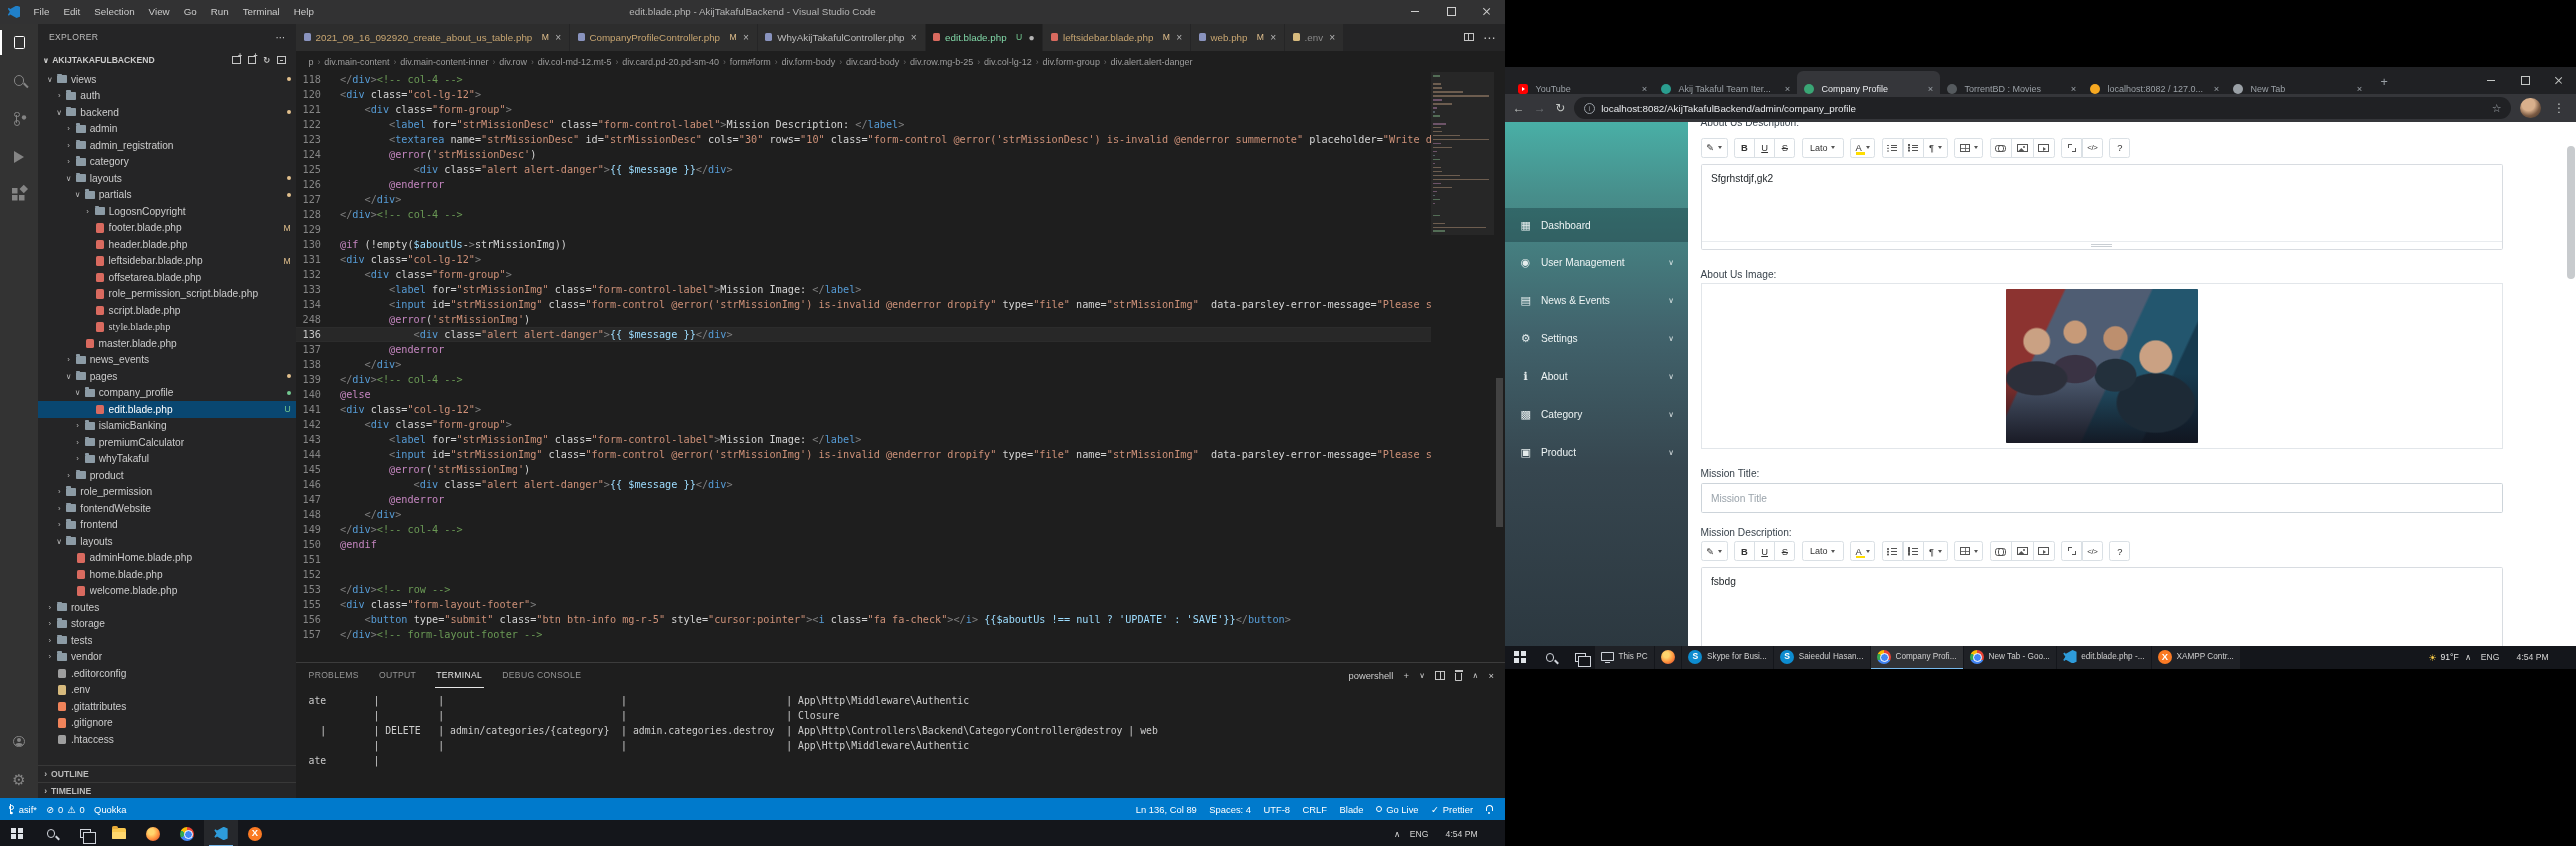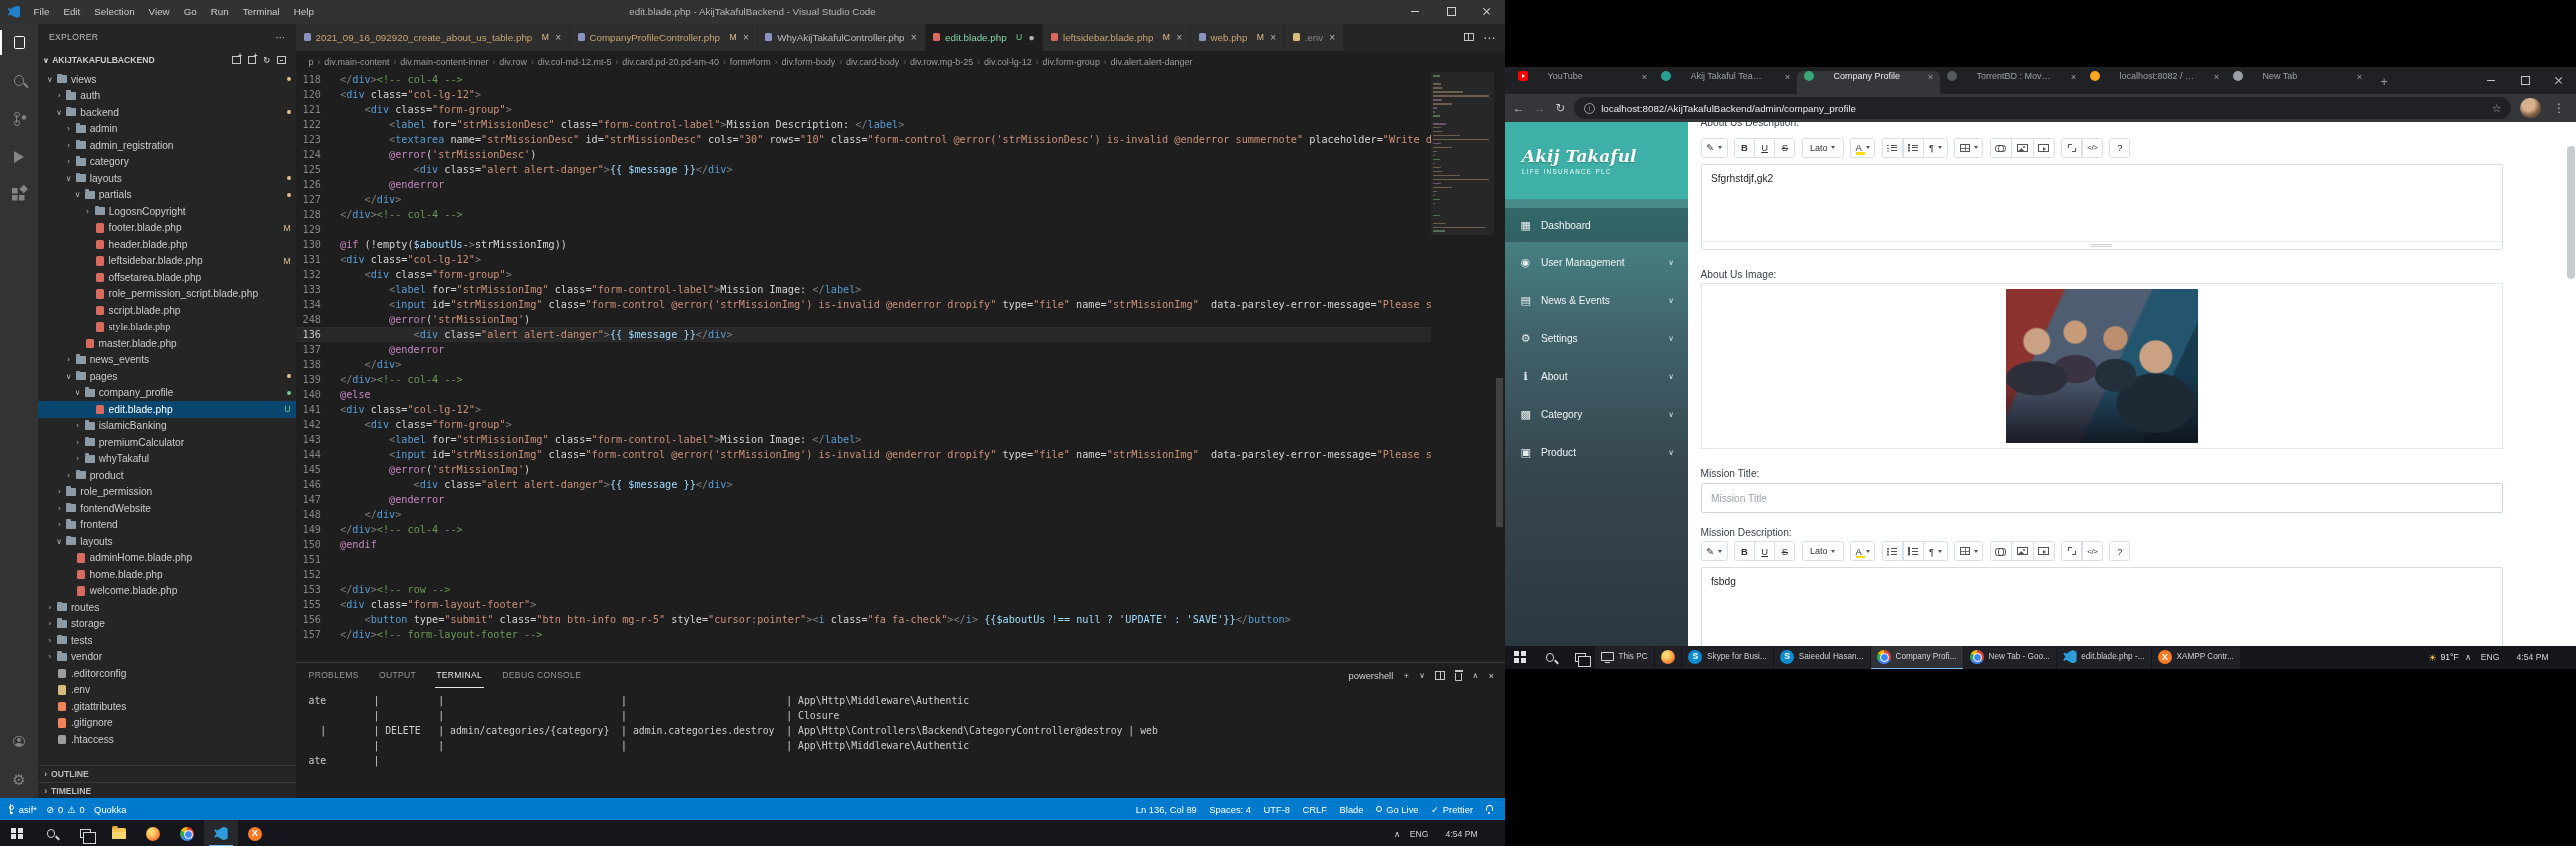--- a/index.html
+++ b/index.html
@@ -133,21 +133,21 @@
 .ti-thispc{width:12.5px;height:8.6px;border:1.2px solid #cfd3da;border-radius:0.8px}
 .ti-thispc::after{content:"";position:absolute;left:3.1px;bottom:-3.1px;width:4.7px;height:1.6px;background:#cfd3da;box-shadow:0 0 0 0 #cfd3da}
 .tray{margin-left:auto;display:flex;align-items:center;gap:9.4px;font-size:8.6px;padding-right:6.3px}
 .trit{color:#d6d6d6}
 .tbtime{font-size:8.6px;padding:0 7.8px;white-space:nowrap}
 .showdesk{width:3.9px;height:100%;border-left:0.8px solid #3a3d44}
 
 #monR{position:absolute;left:1505px;top:67px;width:1071px;height:602px;background:#202124}
 #tstrip{position:absolute;left:0;top:0;right:0;height:27px;background:#202124;display:flex;align-items:flex-end;padding-left:6.3px}
 #btabs{display:flex;align-items:flex-end}
-.btab{width:143px;height:23px;display:flex;align-items:flex-start;gap:19px;padding:0 7px;color:#9aa0a6;font-size:9px;border-radius:6.3px 6.3px 0 0}
+.btab{width:143px;height:23px;display:flex;align-items:flex-end;gap:7px;padding:0 7px;color:#9aa0a6;font-size:9px;border-radius:6.3px 6.3px 0 0}
 .btab.on{background:#35363a;color:#e8eaed}
 .fv{width:10.2px;height:10.2px;border-radius:50%;flex:none;position:relative}
 .fv-youtube{background:#f00;border-radius:2.4px}
 .fv-youtube::after{content:"";position:absolute;left:3.5px;top:2.7px;border-left:3.9px solid #fff;border-top:2.4px solid transparent;border-bottom:2.4px solid transparent}
 .fv-teal{background:#2a9d8f}.fv-green{background:#3aa675}.fv-dark{background:#555a5e}.fv-orange{background:#f6a821}.fv-gray{background:#9aa0a6}
 .btitle{overflow:hidden;text-overflow:ellipsis;white-space:nowrap;flex:1}
 .bclose{margin-left:auto;font-size:9.4px;color:#9aa0a6}
 #bplus{width:20.4px;height:20.4px;margin:0 0 1.6px 4.7px;display:flex;align-items:center;justify-content:center;color:#9aa0a6;font-size:12.5px}
 #bwinctl{margin-left:auto;display:flex;height:27px}
 .bwc{width:34px;height:100%;display:flex;align-items:center;justify-content:center;position:relative}
@@ -846,24 +846,20 @@
       <span class="i-info"></span>
       <span>localhost:8082/AkijTakafulBackend/admin/company_profile</span>
       <span id="pillstar">☆</span>
     </div>
     <span id="avatar"></span>
     <span id="kebab">⋮</span>
   </div>
 
   <div id="bpage">
     <div id="aside">
-      <div id="alogo">
-        <span class="logo-main">Akij Takaful</span>
-        <span class="logo-sub">LIFE INSURANCE PLC</span>
-      </div>
       <div id="anav">
           <div class="navitem on">
             <span class="nico">▦</span>
             <span class="nlabel">Dashboard</span>
           </div>
           <div class="navitem">
             <span class="nico">◉</span>
             <span class="nlabel">User Management</span>
             <span class="nchev">∨</span>
           </div>

